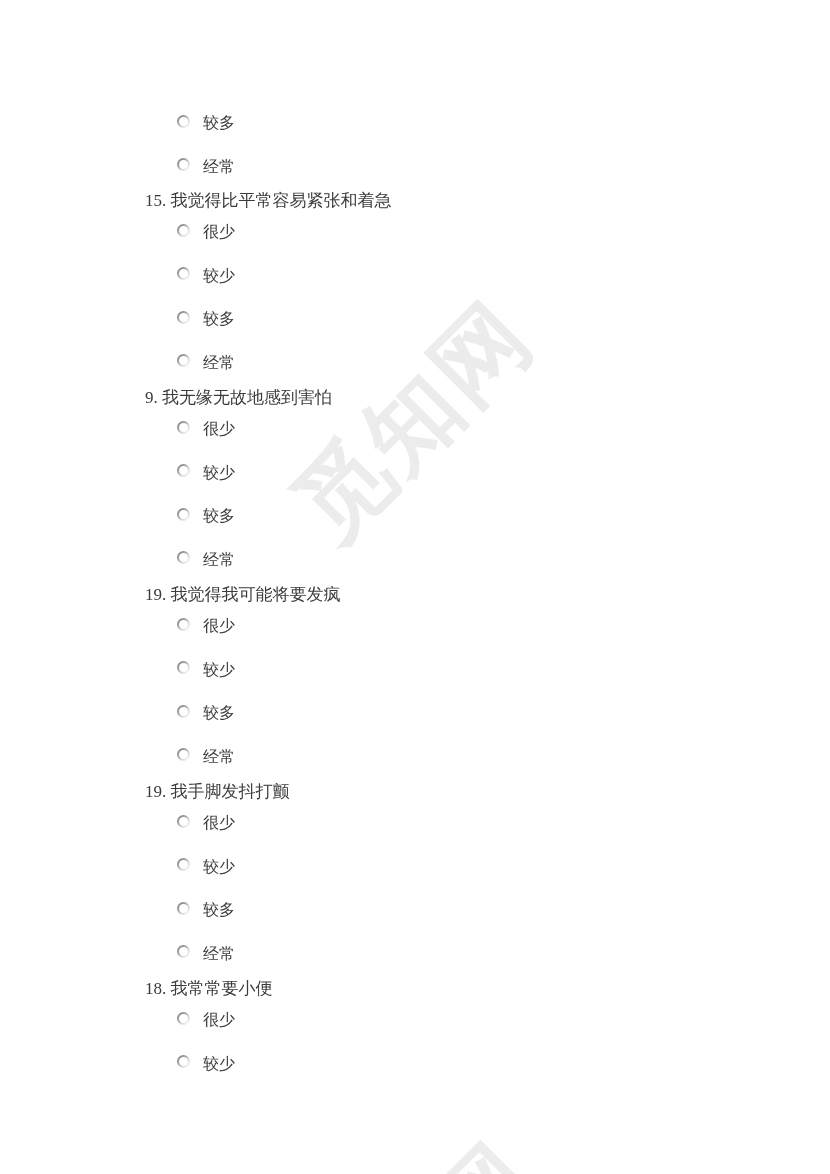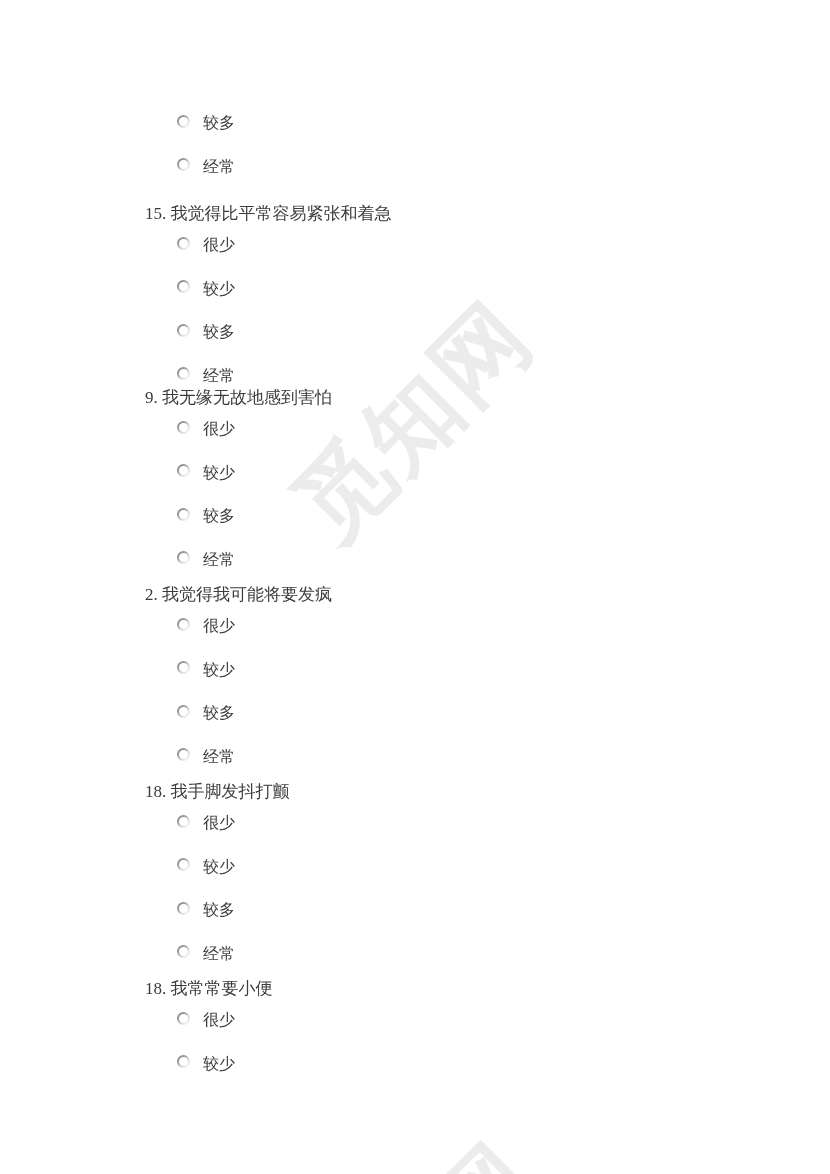--- a/index.html
+++ b/index.html
@@ -97,21 +97,21 @@
           <span class="radio"></span>
           <span class="option-label">较多</span>
         </div>
         <div class="option-row">
           <span class="radio"></span>
           <span class="option-label">经常</span>
         </div>
       </div>
     </div>
 
-    <div class="question-block" style="top:203px">
+    <div class="question-block" style="top:190px">
       <div class="question-label">15. 我觉得比平常容易紧张和着急</div>
       <div class="options">
         <div class="option-row">
           <span class="radio"></span>
           <span class="option-label">很少</span>
         </div>
         <div class="option-row">
           <span class="radio"></span>
           <span class="option-label">较少</span>
         </div>
@@ -142,21 +142,21 @@
           <span class="option-label">较多</span>
         </div>
         <div class="option-row">
           <span class="radio"></span>
           <span class="option-label">经常</span>
         </div>
       </div>
     </div>
 
     <div class="question-block" style="top:584px">
-      <div class="question-label">2. 我觉得我可能将要发疯</div>
+      <div class="question-label">19. 我觉得我可能将要发疯</div>
       <div class="options">
         <div class="option-row">
           <span class="radio"></span>
           <span class="option-label">很少</span>
         </div>
         <div class="option-row">
           <span class="radio"></span>
           <span class="option-label">较少</span>
         </div>
         <div class="option-row">
@@ -164,21 +164,21 @@
           <span class="option-label">较多</span>
         </div>
         <div class="option-row">
           <span class="radio"></span>
           <span class="option-label">经常</span>
         </div>
       </div>
     </div>
 
     <div class="question-block" style="top:781px">
-      <div class="question-label">18. 我手脚发抖打颤</div>
+      <div class="question-label">19. 我手脚发抖打颤</div>
       <div class="options">
         <div class="option-row">
           <span class="radio"></span>
           <span class="option-label">很少</span>
         </div>
         <div class="option-row">
           <span class="radio"></span>
           <span class="option-label">较少</span>
         </div>
         <div class="option-row">

